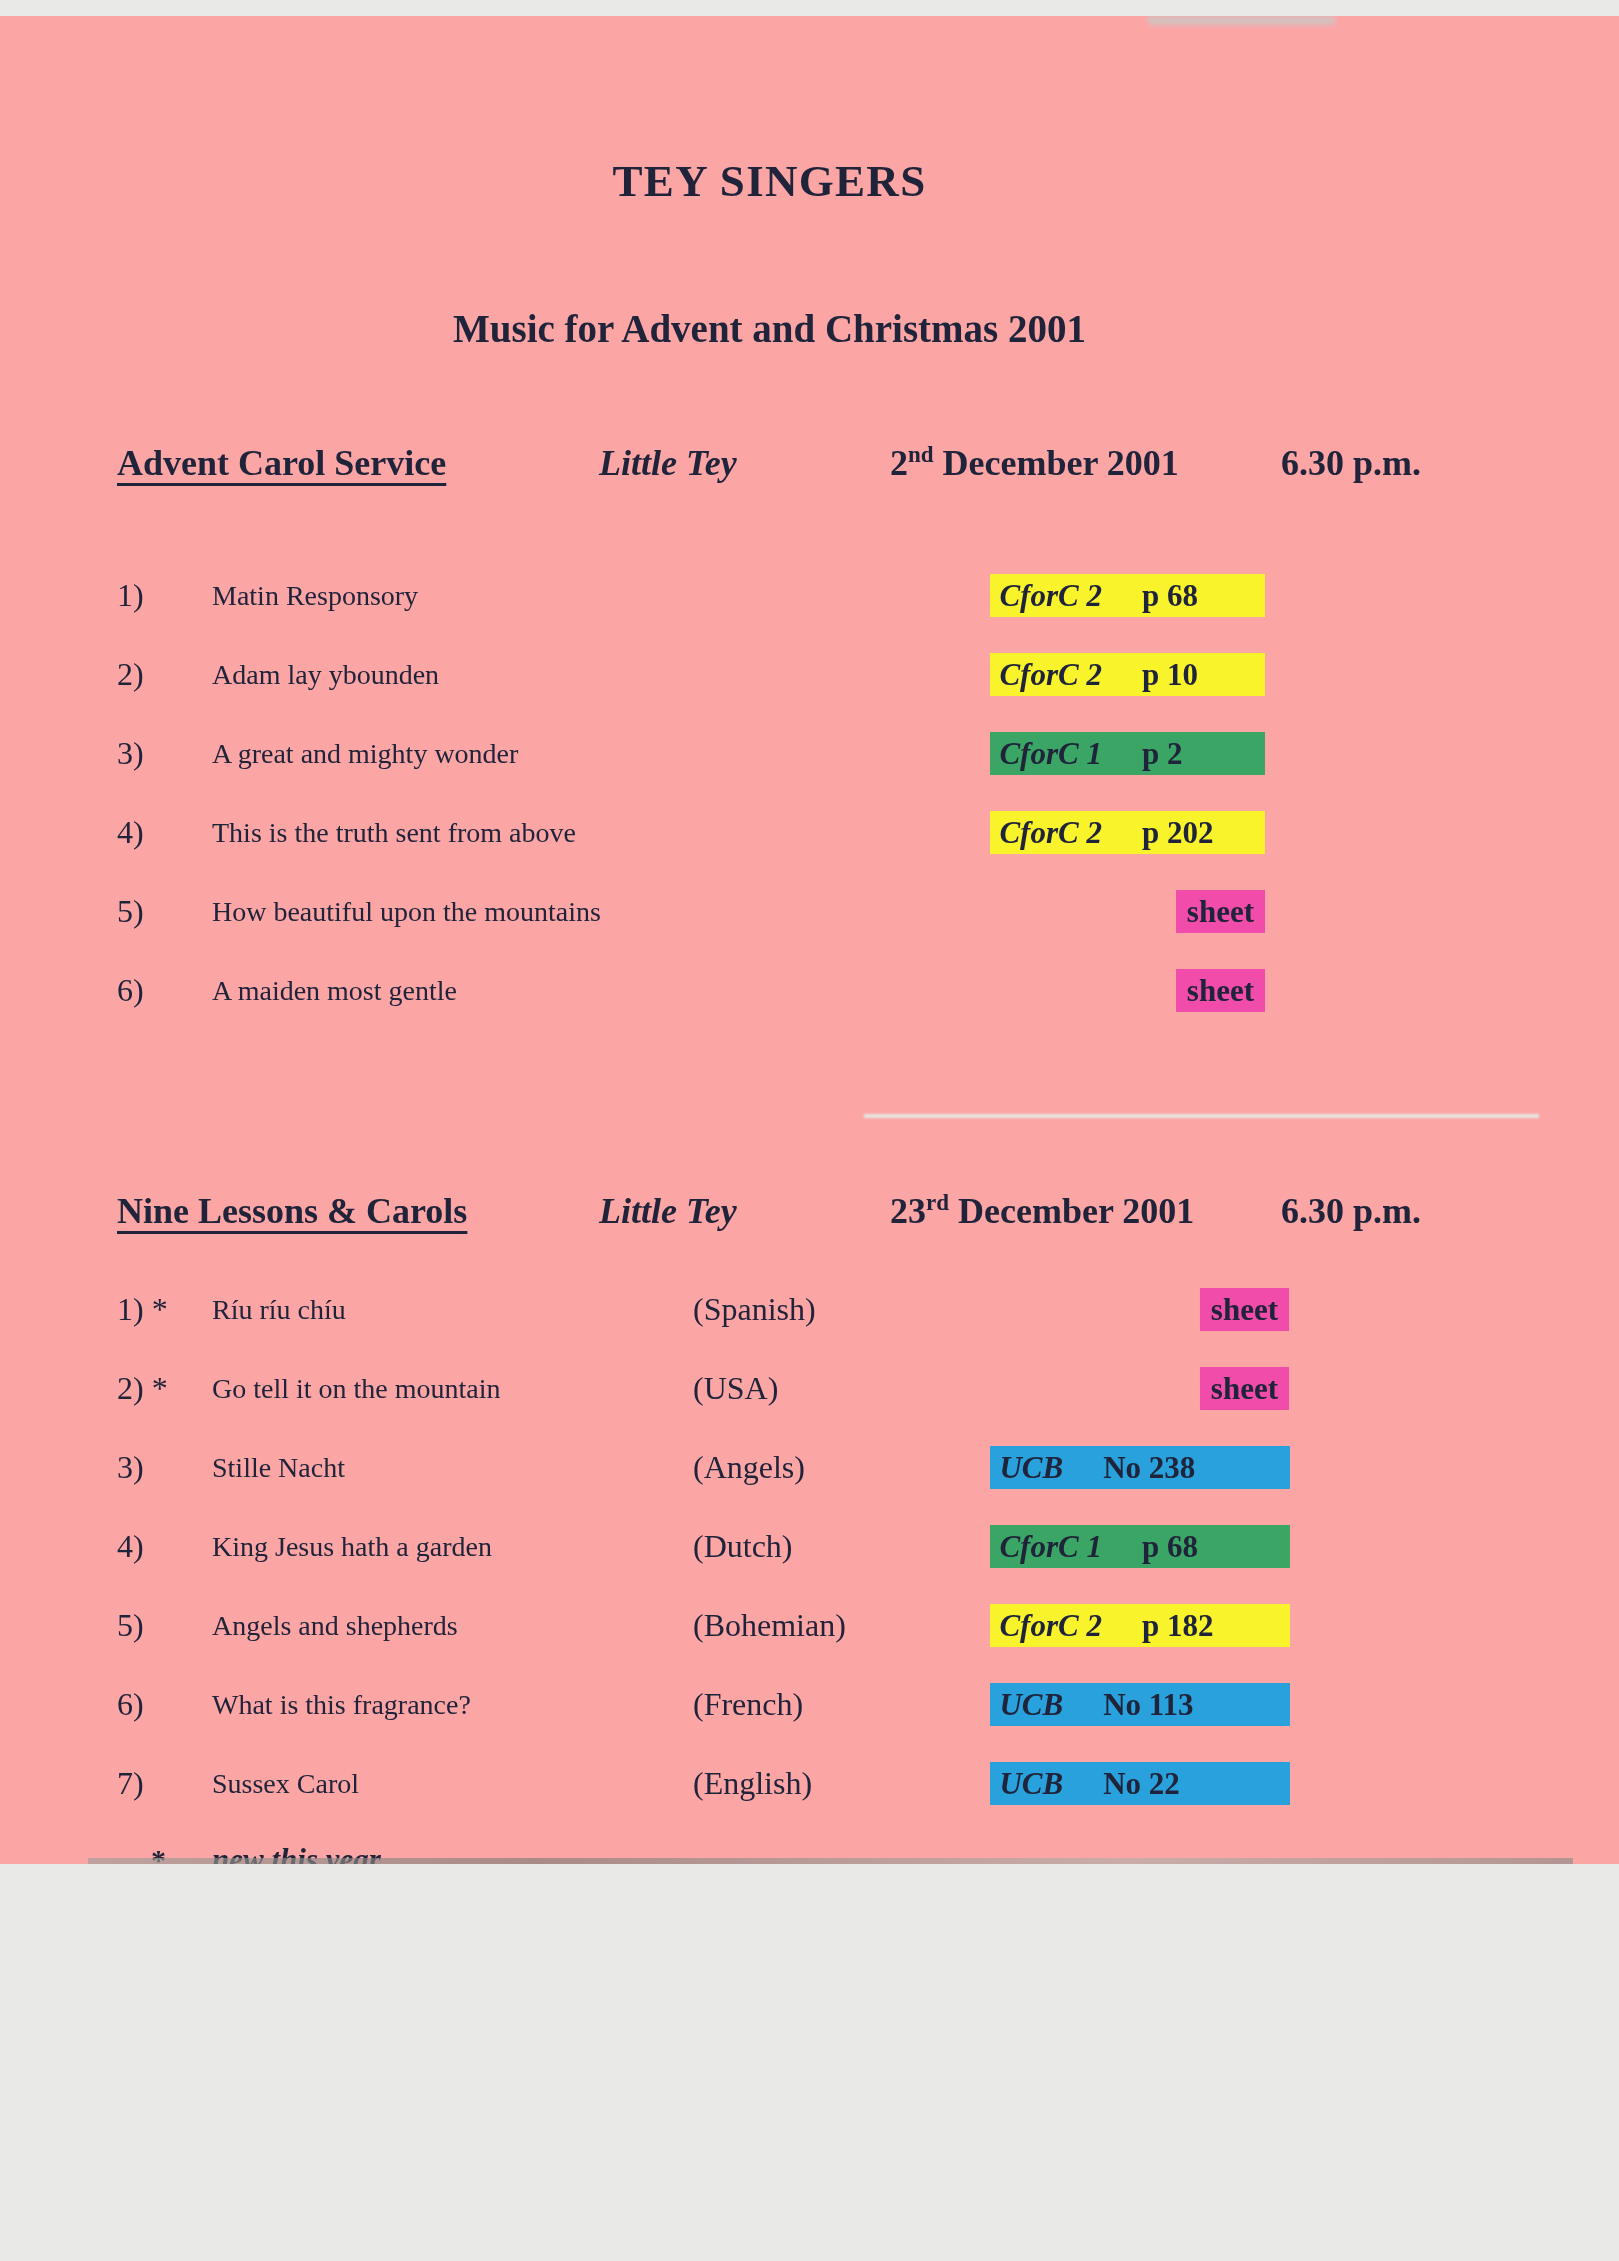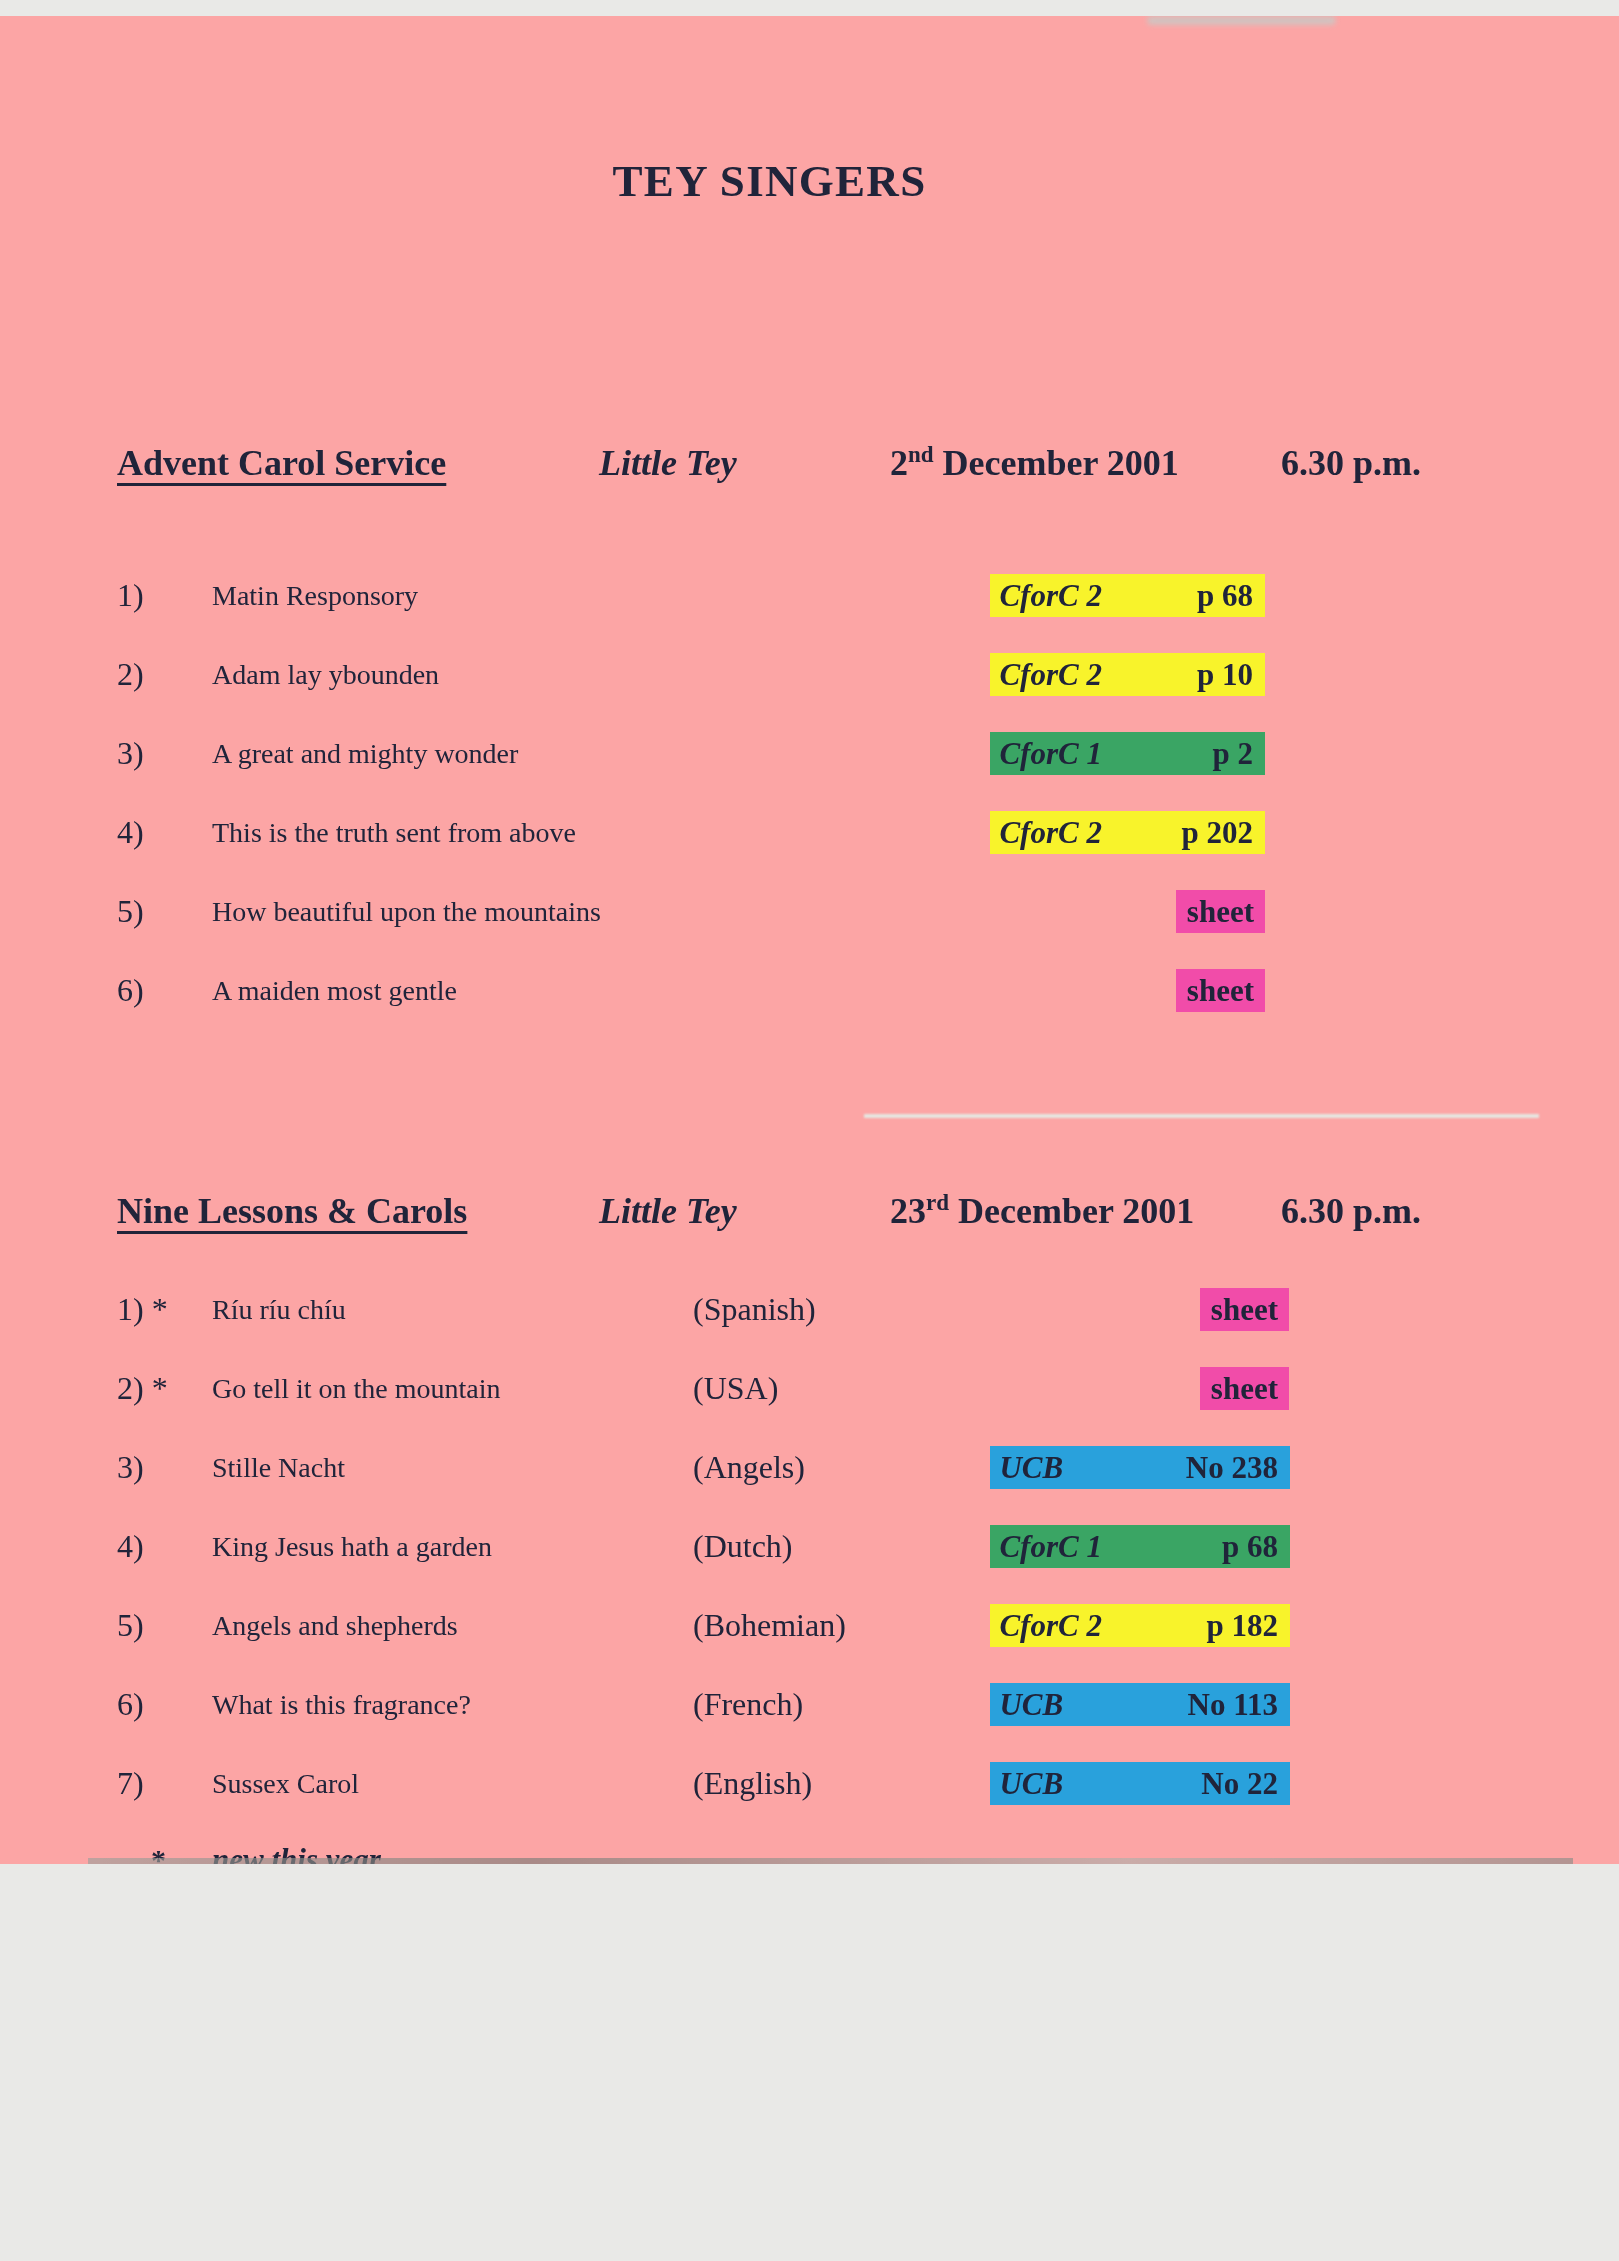--- a/index.html
+++ b/index.html
@@ -49,21 +49,21 @@
   
   .items { position: absolute; left: 0; right: 0; }
   .row { position: relative; height: 79px; }
   .row > span { position: absolute; top: 17.5px; height: 43px; line-height: 43px; white-space: nowrap; }
   .row .num   { left: 117px; font-size: 32px; }
   .row .title { left: 212px; font-size: 28px; }
   .row .lang  { left: 693px; font-size: 32px; }
 
   .bar {
     display: flex;
-    justify-content: space-between;
+    justify-content: flex-start;
     align-items: center;
     box-sizing: border-box;
     padding: 0 12px 0 9.4px;
     left: 990px;
     gap: 40px;
   }
   .s1 .bar { width: 275px; }
   .s2 .bar { width: 300px; }
   .bar .book { font-size: 31px; font-weight: 700; font-style: italic; }
   .bar .pageno { font-size: 31px; font-weight: 700; }
@@ -102,20 +102,21 @@
   }
 </style>
 </head>
 <body>
 
 <div class="page">
 
   <div class="smudge-top"></div>
 
   <h1 class="doc-title">TEY SINGERS</h1>
+  <h2 class="doc-subtitle">Music for Advent and Christmas 2001</h2>
 
   <div class="sec-head" style="top:424px">
     <span class="sec-label">Advent Carol Service</span>
     <span class="sec-venue">Little Tey</span>
     <span class="sec-date"><span>2</span><sup>nd</sup><span> December 2001</span></span>
     <span class="sec-time">6.30 p.m.</span>
   </div>
 
   <div class="items s1" style="top:540px">
 

